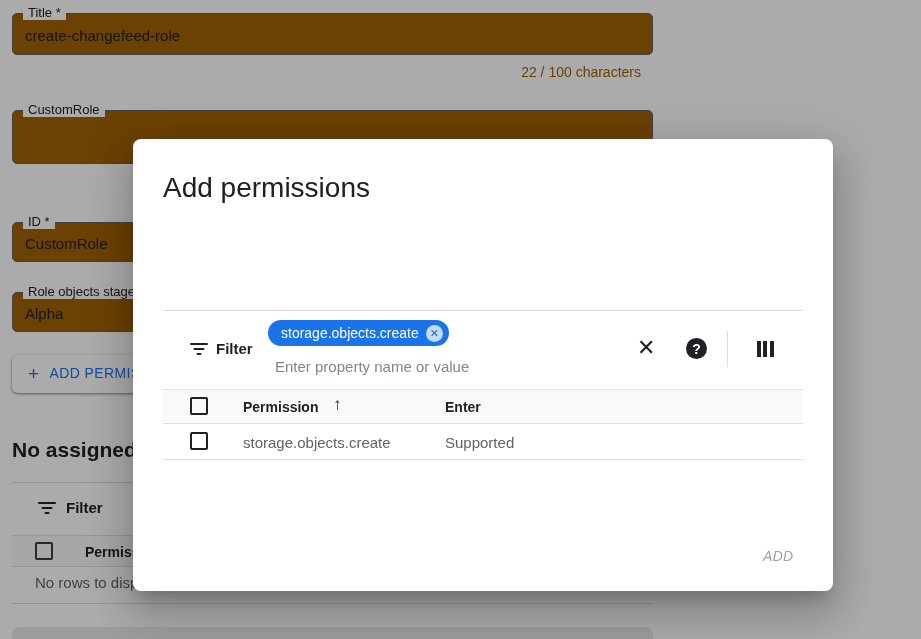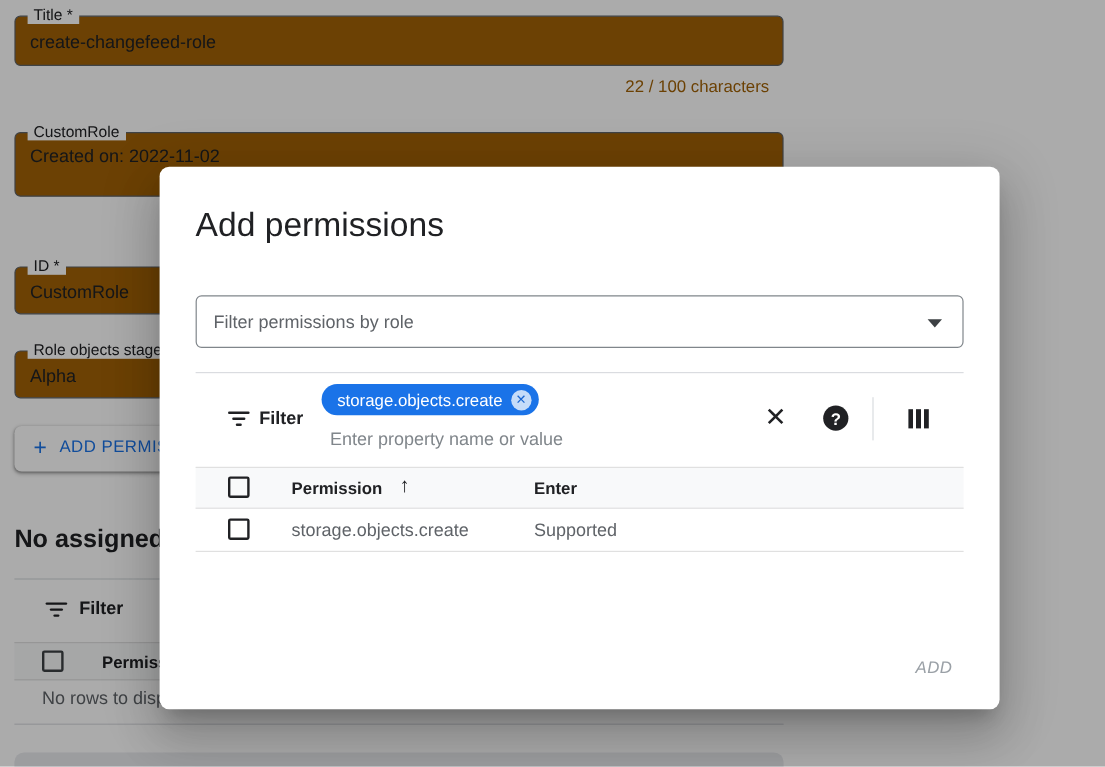--- a/index.html
+++ b/index.html
@@ -108,21 +108,20 @@
   <div class="page">
 
     <div class="mat-field" style="left:12px; top:13px; width:641px; height:42px;">
       <span class="flabel">Title *</span>
       <span class="fvalue" style="top:13px;">create-changefeed-role</span>
     </div>
     <div class="counter">22 / 100 characters</div>
 
     <div class="mat-field" style="left:12px; top:110px; width:641px; height:54px;">
       <span class="flabel">CustomRole</span>
-      <span class="fvalue" style="top:11px;">Created on: 2022-11-02</span>
     </div>
 
     <div class="mat-field" style="left:12px; top:222px; width:641px; height:40px;">
       <span class="flabel">ID *</span>
       <span class="fvalue" style="top:12px;">CustomRole</span>
     </div>
 
     <div class="mat-field" style="left:12px; top:292px; width:641px; height:40px;">
       <span class="flabel">Role objects stage</span>
       <span class="fvalue" style="top:12px;">Alpha</span>
@@ -152,24 +151,20 @@
     <div class="bg-empty">No rows to display</div>
     <div class="hr" style="top:603px;"></div>
     <div class="bg-graybox"></div>
   </div>
 
   <div class="scrim"></div>
 
   <div class="modal">
     <div class="modal-title">Add permissions</div>
 
-    <div class="role-dropdown">
-      <span class="ph">Filter permissions by role</span>
-      <span class="caret-down"></span>
-    </div>
 
     <div class="toolbar-divider"></div>
 
     <div class="m-filter">
       <span class="filter-list-icon">
           <i></i>
           <i></i>
           <i></i>
         </span>
       <span class="flt">Filter</span>

